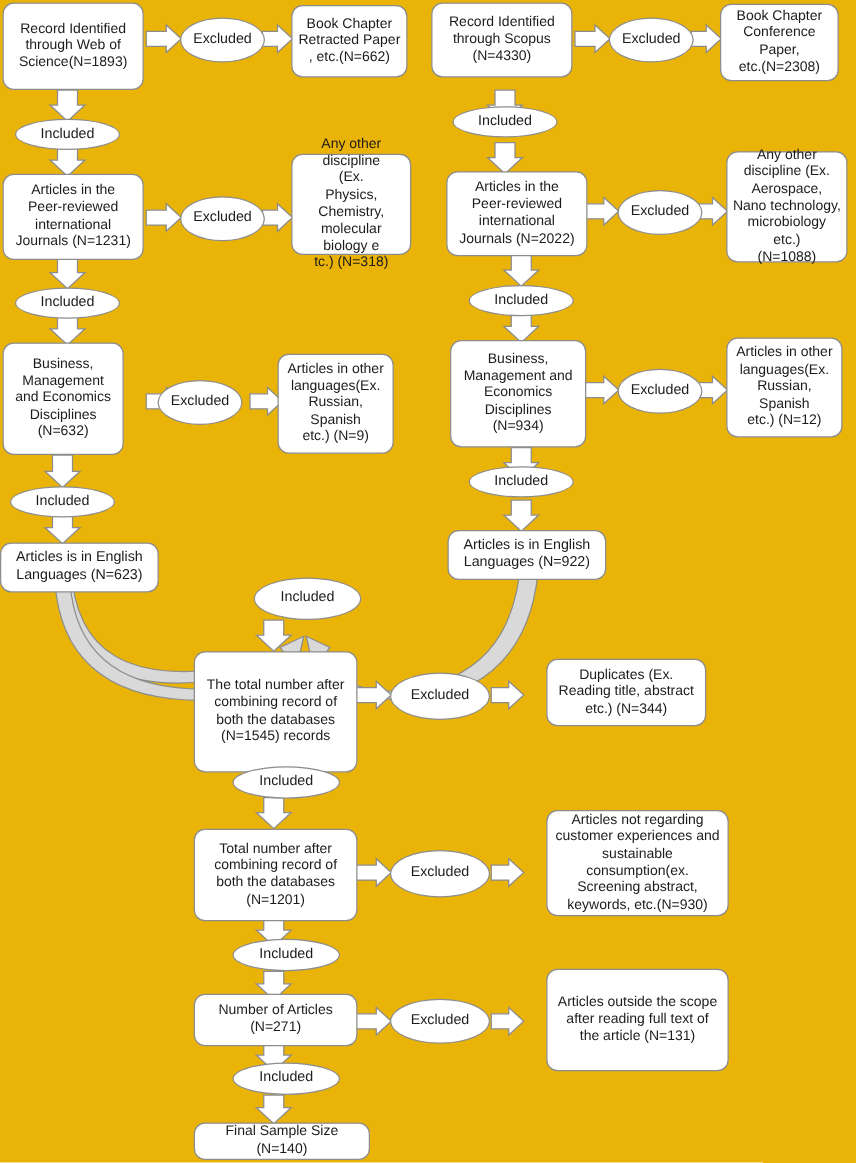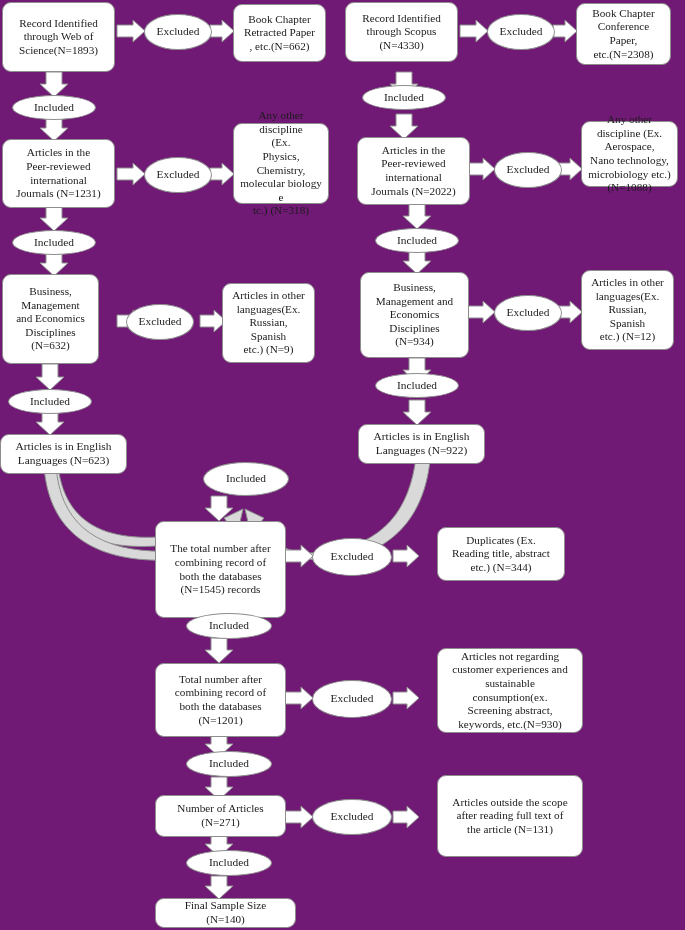--- a/index.html
+++ b/index.html
@@ -1,20 +1,20 @@
 <!DOCTYPE html>
 <html><head>
 <meta charset="utf-8">
 <style>
   html,body{margin:0;padding:0;background:#ffffff;}
   #stage{
     position:relative;
     width:685px;height:930px;
-    background:#701a75;
-    font-family:Liberation Serif, serif;
+    background:#eab308;
+    font-family:Liberation Sans, sans-serif;
     color:#1b1b1b;
     overflow:hidden;
   }
   #arrows{position:absolute;left:0;top:0;width:685px;height:930px;}
   .node{
     position:absolute;
     box-sizing:border-box;
     display:flex;
     align-items:center;
     justify-content:center;
@@ -200,21 +200,21 @@
 Peer-reviewed
 international
 Journals  (N=2022)</span>
   </div>
   <div class="node ell t112" style="left:375px;top:228px; width:84px;  height:25px;">
     <span>Included</span>
   </div>
   <div class="node ell t112" style="left:494px;top:152px; width:68px;  height:36px;">
     <span>Excluded</span>
   </div>
-  <div class="node box t11" style="left:581px;top:121px; width:97px;  height:66px;">
+  <div class="node box t11" style="left:581px;top:121px; width:97px;  height:89px;">
     <span>Any other
 discipline (Ex.
 Aerospace,
 Nano technology,
 microbiology etc.)
 (N=1088)</span>
   </div>
 
   <div class="node box t11" style="left:360px;top:272px; width:109px; height:86px;">
     <span>Business,

